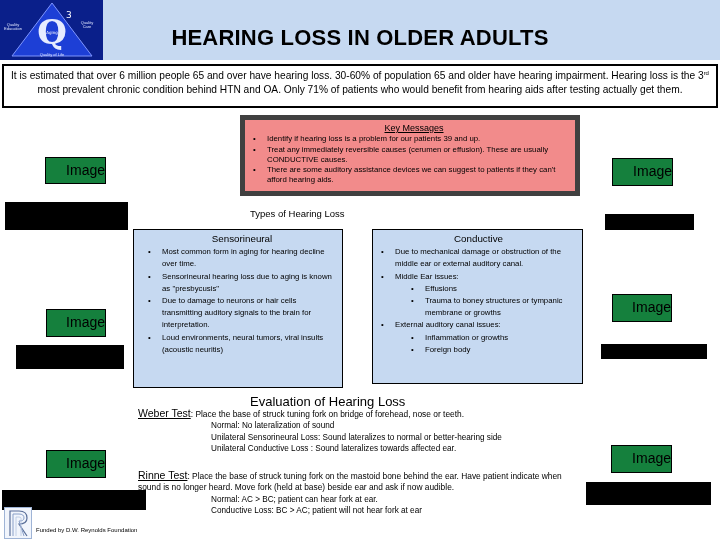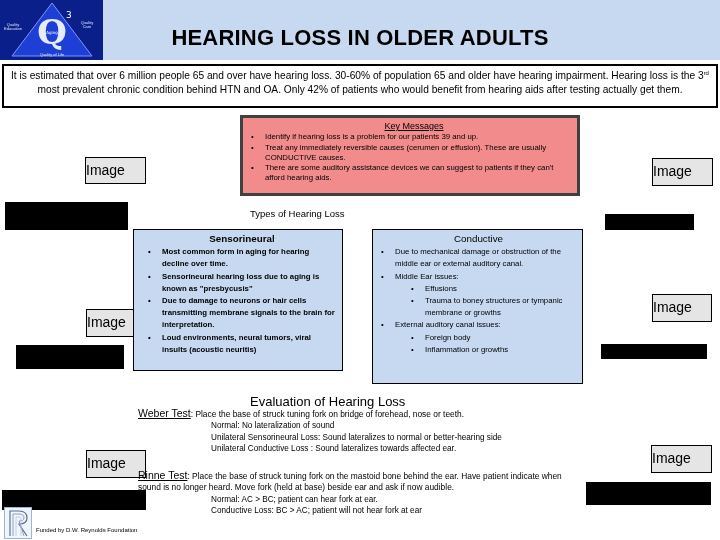--- a/index.html
+++ b/index.html
@@ -8,27 +8,27 @@
 
   .header-bar { position: absolute; left: 0; top: 0; width: 720px; height: 60px; background: #c6d9f1; }
   .logo-box { position: absolute; left: 0; top: 0; width: 103px; height: 60px; background: #0a1f8a; overflow: hidden; }
   .logo-tri { position: absolute; left: 10px; top: 2px; }
   .logo-label { position: absolute; color: #dfe6ff; font-size: 4px; line-height: 4px; text-align: center; }
   .page-title { position: absolute; left: 130px; top: 12px; width: 460px; text-align: center; font-size: 22px; font-weight: bold; letter-spacing: 0.2px; margin-top: 13px; }
 
   .intro-box { position: absolute; left: 2px; top: 64px; width: 716px; height: 44px; border: 2px solid #000; background: #fff; font-size: 10.2px; line-height: 13.5px; text-align: center; padding: 1px 6px; }
   .intro-box sup { font-size: 6px; }
 
-  .key-box { position: absolute; left: 240px; top: 115px; width: 340px; height: 81px; background: #f28b8b; border: 3px solid #404040; font-size: 7.8px; line-height: 10.3px; padding: 3px 4px 2px 12px; }
+  .key-box { position: absolute; left: 240px; top: 115px; width: 340px; height: 81px; background: #f28b8b; border: 5px solid #404040; font-size: 7.8px; line-height: 10.3px; padding: 3px 4px 2px 12px; }
   .key-title { text-align: center; font-weight: normal; text-decoration: underline; font-size: 9px; margin-bottom: 1px; }
   .key-box ul { list-style: none; }
   .key-box li { position: relative; padding-left: 10px; }
   .key-box li::before { content: "•"; position: absolute; left: -4px; }
 
-  .img-ph { position: absolute; border: 1px solid #000; background: #e5e5e5; font-size: 14px; text-align: left; line-height: 24px; margin-left: 40px; }
+  .img-ph { position: absolute; border: 1px solid #000; background: #15803d; font-size: 14px; text-align: right; line-height: 24px; }
   .black-bar { position: absolute; background: #000; }
 
   .section-heading { position: absolute; font-size: 9.5px; }
 
   .type-box { position: absolute; background: #c6d9f1; border: 1px solid #000; font-size: 7.8px; line-height: 12.2px; padding: 3px 6px 2px 14px; }
   .type-title { text-align: center; font-size: 9.8px; margin-bottom: 1px; }
   .type-box ul { list-style: none; }
   .type-box li { position: relative; padding-left: 14px; }
   .type-box li::before { content: "•"; position: absolute; left: 0; }
   .type-box ul ul { margin-left: 16px; }
@@ -51,21 +51,21 @@
     <text x="56" y="16" font-size="9" fill="#ffffff" font-family="DejaVu Sans, sans-serif">3</text>
     <text x="42" y="32" text-anchor="middle" font-size="4" fill="#ffffff" font-family="DejaVu Sans, sans-serif">Aging</text>
   </svg>
   <div class="logo-label" style="left:2px; top:23px; width:22px;">Quality Education</div>
   <div class="logo-label" style="left:76px; top:21px; width:22px;">Quality Care</div>
   <div class="logo-label" style="left:30px; top:53px; width:44px;">Quality of Life</div>
 </div>
 <div class="page-title">HEARING LOSS IN OLDER ADULTS</div>
 
 <div class="intro-box">
-  <span>It is estimated that over 6 million people 65 and over have hearing loss.  30-60% of population 65 and older have hearing impairment.  Hearing loss is the 3</span><sup>rd</sup><span> most prevalent chronic condition behind HTN and OA.  Only 42% of patients who would benefit from hearing aids after testing actually get them.</span>
+  <span>It is estimated that over 6 million people 65 and over have hearing loss.  30-60% of population 65 and older have hearing impairment.  Hearing loss is the 3</span><sup>rd</sup><span> most prevalent chronic condition behind HTN and OA.  Only 71% of patients who would benefit from hearing aids after testing actually get them.</span>
 </div>
 
 <div class="key-box">
   <div class="key-title">Key Messages</div>
   <ul>
     <li>Identify if hearing loss is a problem for our patients 39 and up.</li>
     <li>Treat any immediately reversible causes (cerumen or effusion).  These are usually CONDUCTIVE causes.</li>
     <li>There are some auditory assistance devices  we can suggest to patients if they can't afford hearing aids.</li>
   </ul>
 </div>
@@ -83,44 +83,44 @@
 <div class="black-bar" style="left:601px; top:344px; width:106px; height:15px;"></div>
 
 <div class="img-ph" style="left:46px; top:450px; width:60px; height:28px;">Image</div>
 <div class="black-bar" style="left:2px; top:490px; width:144px; height:20px;"></div>
 
 <div class="img-ph" style="left:611px; top:445px; width:61px; height:28px;">Image</div>
 <div class="black-bar" style="left:586px; top:482px; width:125px; height:23px;"></div>
 
 <div class="section-heading" style="left:250px; top:208px; width:220px;">Types of Hearing Loss</div>
 
-<div class="type-box" style="left:133px; top:229px; width:210px; height:142px;font-weight:bold;">
+<div class="type-box" style="left:133px; top:229px; width:210px; height:159px;">
   <div class="type-title">Sensorineural</div>
   <ul>
     <li>Most common form in aging for hearing decline over time.</li>
     <li>Sensorineural hearing loss due to aging is known as "presbycusis"</li>
-    <li>Due to damage to neurons or hair cells transmitting membrane signals to the brain for interpretation.</li>
+    <li>Due to damage to neurons or hair cells transmitting auditory signals to the brain for interpretation.</li>
     <li>Loud environments, neural tumors, viral insults (acoustic neuritis)</li>
   </ul>
 </div>
 
 <div class="type-box" style="left:372px; top:229px; width:211px; height:155px; padding-left:8px;">
   <div class="type-title">Conductive</div>
   <ul>
     <li><span>Due to mechanical damage or obstruction of the middle ear or external auditory canal.</span></li>
     <li><span>Middle Ear issues:</span>
       <ul>
         <li>Effusions</li>
         <li>Trauma to boney structures or tympanic membrane or growths</li>
       </ul>
     </li>
     <li><span>External auditory canal issues:</span>
       <ul>
+        <li>Inflammation or growths</li>
         <li>Foreign body</li>
-        <li>Inflammation or growths</li>
       </ul>
     </li>
   </ul>
 </div>
 
 <div class="section-heading" style="left:250px; top:394px; width:220px; font-size:13px;">Evaluation of Hearing Loss</div>
 
 <div class="eval-block" style="left:138px; top:408px; width:440px;">
   <div><span class="test-name">Weber Test</span><span>: Place the base of struck tuning fork on bridge of forehead, nose or teeth.</span></div>
   <div class="indent">Normal: No lateralization of sound</div>

